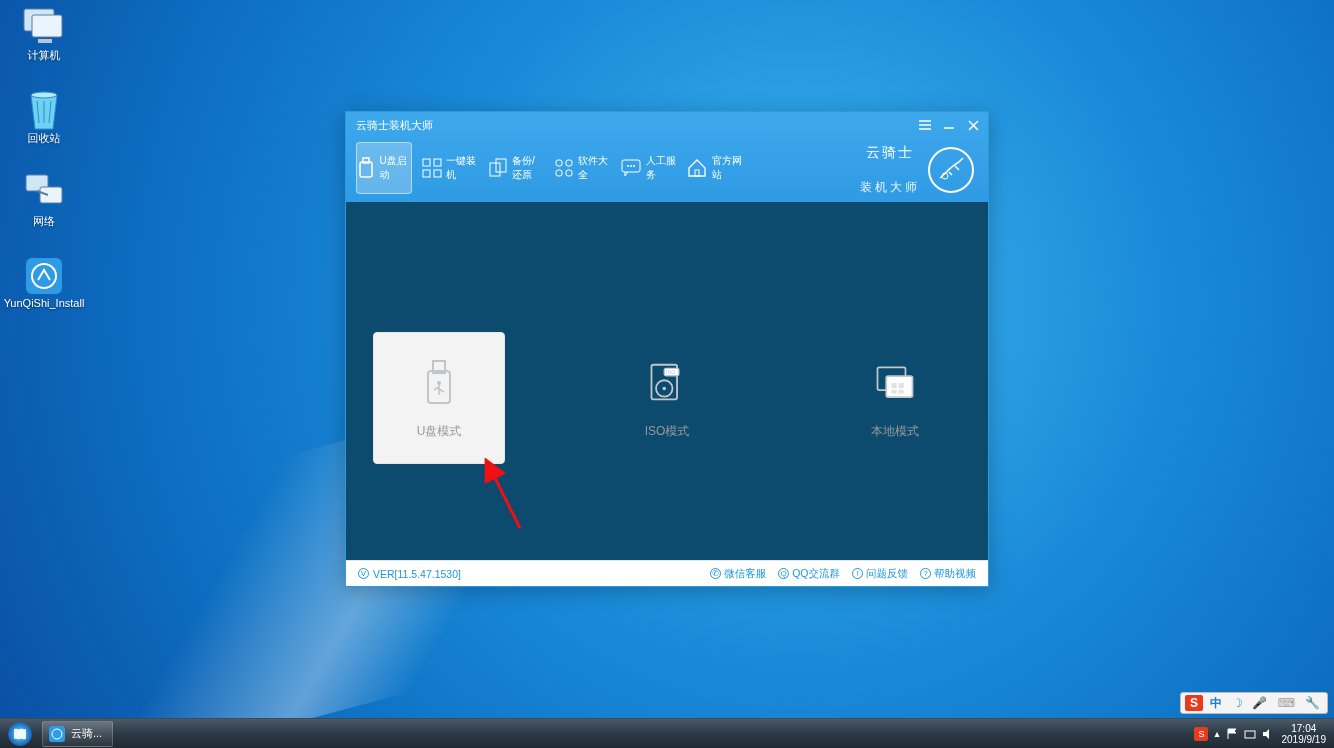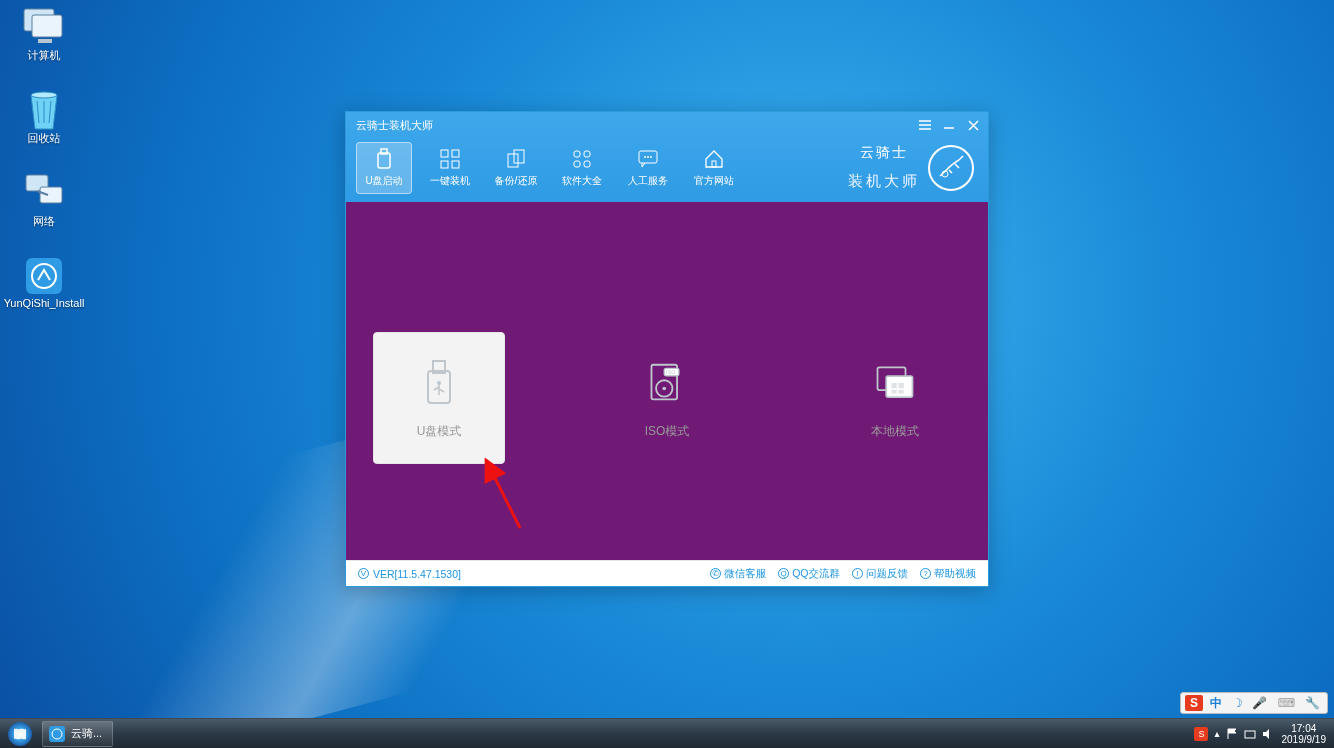--- a/index.html
+++ b/index.html
@@ -31,33 +31,33 @@
 }
 .app-header {
   height: 90px; background: linear-gradient(180deg, #3ea8ec 0%, #2f9be4 100%);
   position: relative; color: #fff;
 }
 .app-title { position: absolute; left: 10px; top: 6px; font-size: 11px; }
 .win-controls { position: absolute; right: 8px; top: 6px; display: flex; gap: 10px; }
 .win-controls span { width: 14px; height: 14px; display: flex; align-items: center; justify-content: center; cursor: pointer; font-size: 13px; }
 .header-tabs { position: absolute; left: 10px; top: 30px; display: flex; gap: 10px; align-items: flex-start; }
 .htab {
-  width: 56px; height: 52px; display: flex; flex-direction: column; align-items: center; justify-content: center;
+  width: 56px; height: 52px; display: flex; align-items: center; justify-content: center;
   gap: 4px; border-radius: 4px; cursor: pointer; font-size: 10px; color: #fff;
 }
 .htab.active { background: rgba(255,255,255,.25); border: 1px solid rgba(255,255,255,.5); }
 .htab .ic { width: 22px; height: 22px; display: flex; align-items: center; justify-content: center; }
 .brand { position: absolute; right: 14px; top: 32px; display: flex; align-items: center; gap: 8px; }
 .brand-text { display:flex; flex-direction:column; align-items:center; }
 .brand-text .bt1 { font-size: 14px; letter-spacing: 2px; color:#fff; }
-.brand-text .bt2 { font-size: 15px; letter-spacing: 3px; color:#eaf5ff; margin-top:10px; }
+.brand-text .bt2 { font-size: 12px; letter-spacing: 3px; color:#eaf5ff; margin-top:17px; }
 .brand-logo { width: 46px; height: 46px; border: 2px solid #fff; border-radius: 50%; display:flex; align-items:center; justify-content:center; }
 
 
-.app-body { position: absolute; top: 90px; left: 0; right: 0; bottom: 26px; background: #701a75; }
+.app-body { position: absolute; top: 90px; left: 0; right: 0; bottom: 26px; background: #0c4a6e; }
 .modes { display: flex; justify-content: center; gap: 96px; margin-top: 130px; }
 .mode-card {
   width: 132px; height: 132px; display:flex; flex-direction:column; align-items:center; justify-content:center;
   gap: 14px; border-radius: 4px; cursor: pointer; color: #999; font-size: 12px;
 }
 .mode-card.active { background: #f3f3f3; border: 1px solid #e6e6e6; }
 .mode-card .mic { width: 42px; height: 52px; display:flex; align-items:center; justify-content:center; }
 
 
 .arrow { position: absolute; left: 480px; top: 458px; pointer-events: none; }

